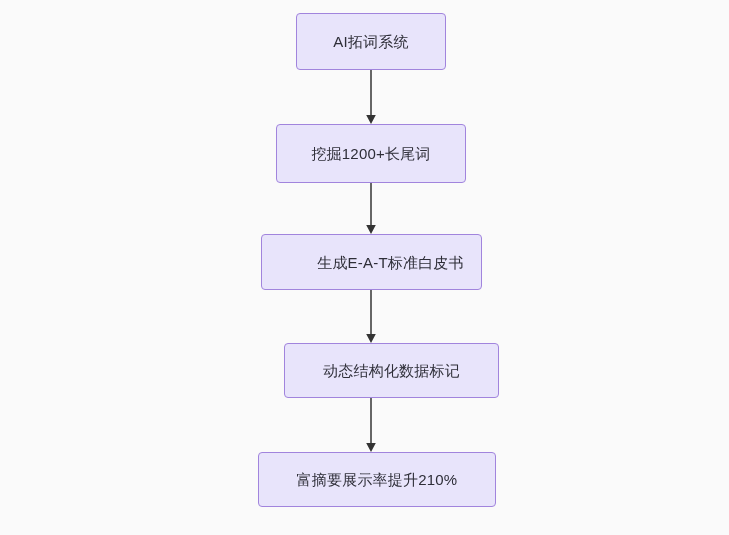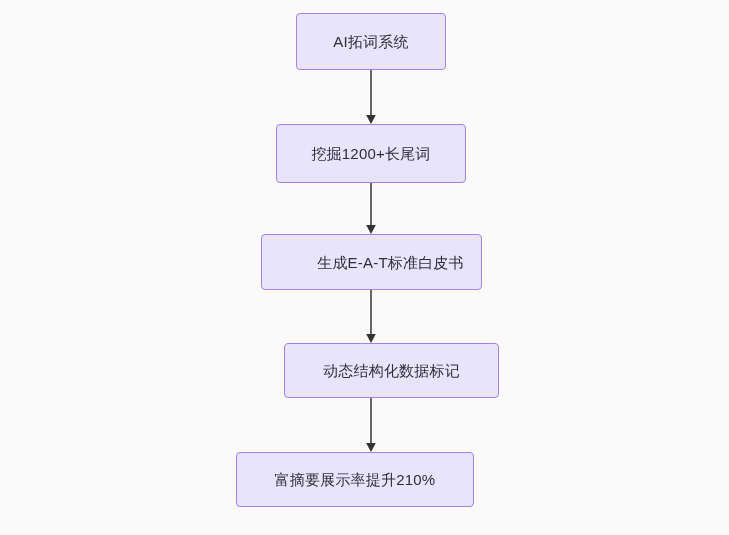--- a/index.html
+++ b/index.html
@@ -80,17 +80,17 @@
   </div>
   <div class="node" style="left: 276px; top: 124px; width: 190px; height: 59px; background: rgb(232, 228, 251); border-color: rgb(161, 132, 221); color: rgb(46, 46, 56);">
     <span class="node-label">挖掘1200+长尾词</span>
   </div>
   <div class="node" style="left: 261px; top: 234px; width: 221px; height: 56px; background: rgb(232, 228, 251); border-color: rgb(161, 132, 221); color: rgb(46, 46, 56); padding-left: 38px;">
     <span class="node-label">生成E-A-T标准白皮书</span>
   </div>
   <div class="node" style="left: 264px; top: 343px; width: 215px; height: 55px; background: rgb(232, 228, 251); border-color: rgb(161, 132, 221); color: rgb(46, 46, 56); margin-left: 20px;">
     <span class="node-label">动态结构化数据标记</span>
   </div>
-  <div class="node" style="left: 236px; top: 452px; width: 238px; height: 55px; background: rgb(232, 228, 251); border-color: rgb(161, 132, 221); color: rgb(46, 46, 56);">
+  <div class="node" style="left: 258px; top: 452px; width: 238px; height: 55px; background: rgb(232, 228, 251); border-color: rgb(161, 132, 221); color: rgb(46, 46, 56);">
     <span class="node-label">富摘要展示率提升210%</span>
   </div>
 
 </div>
 
 </body></html>

